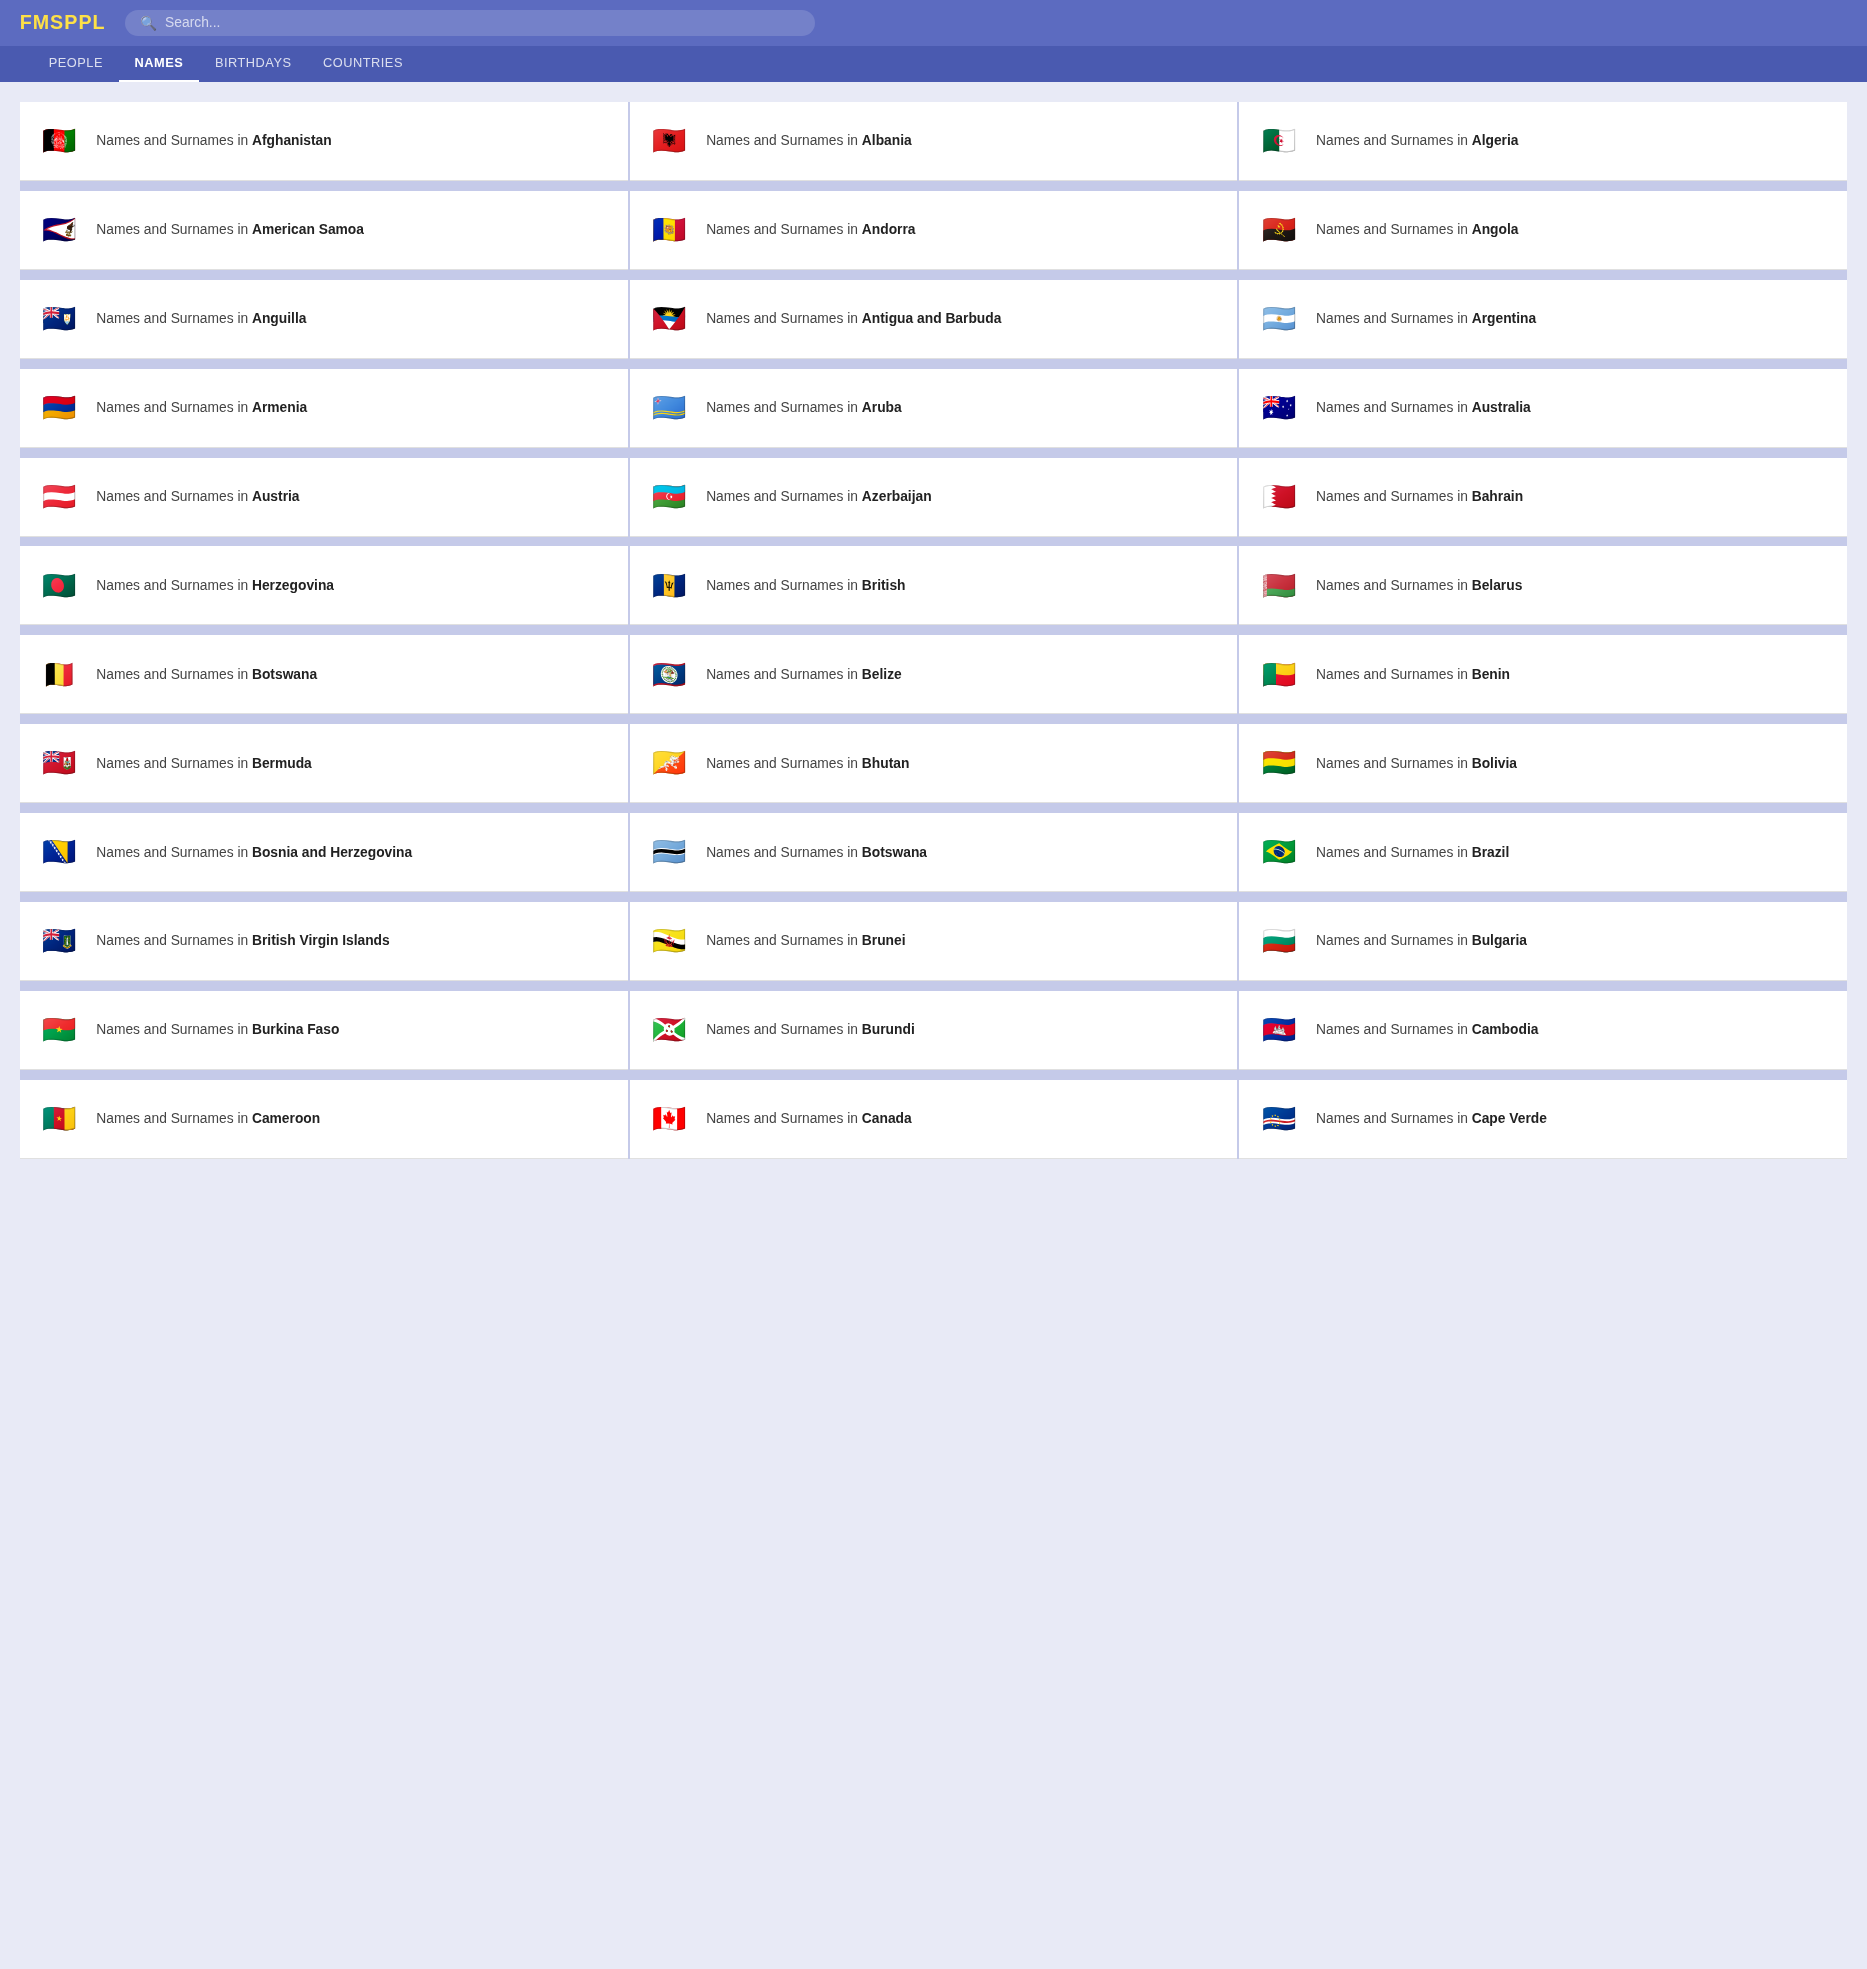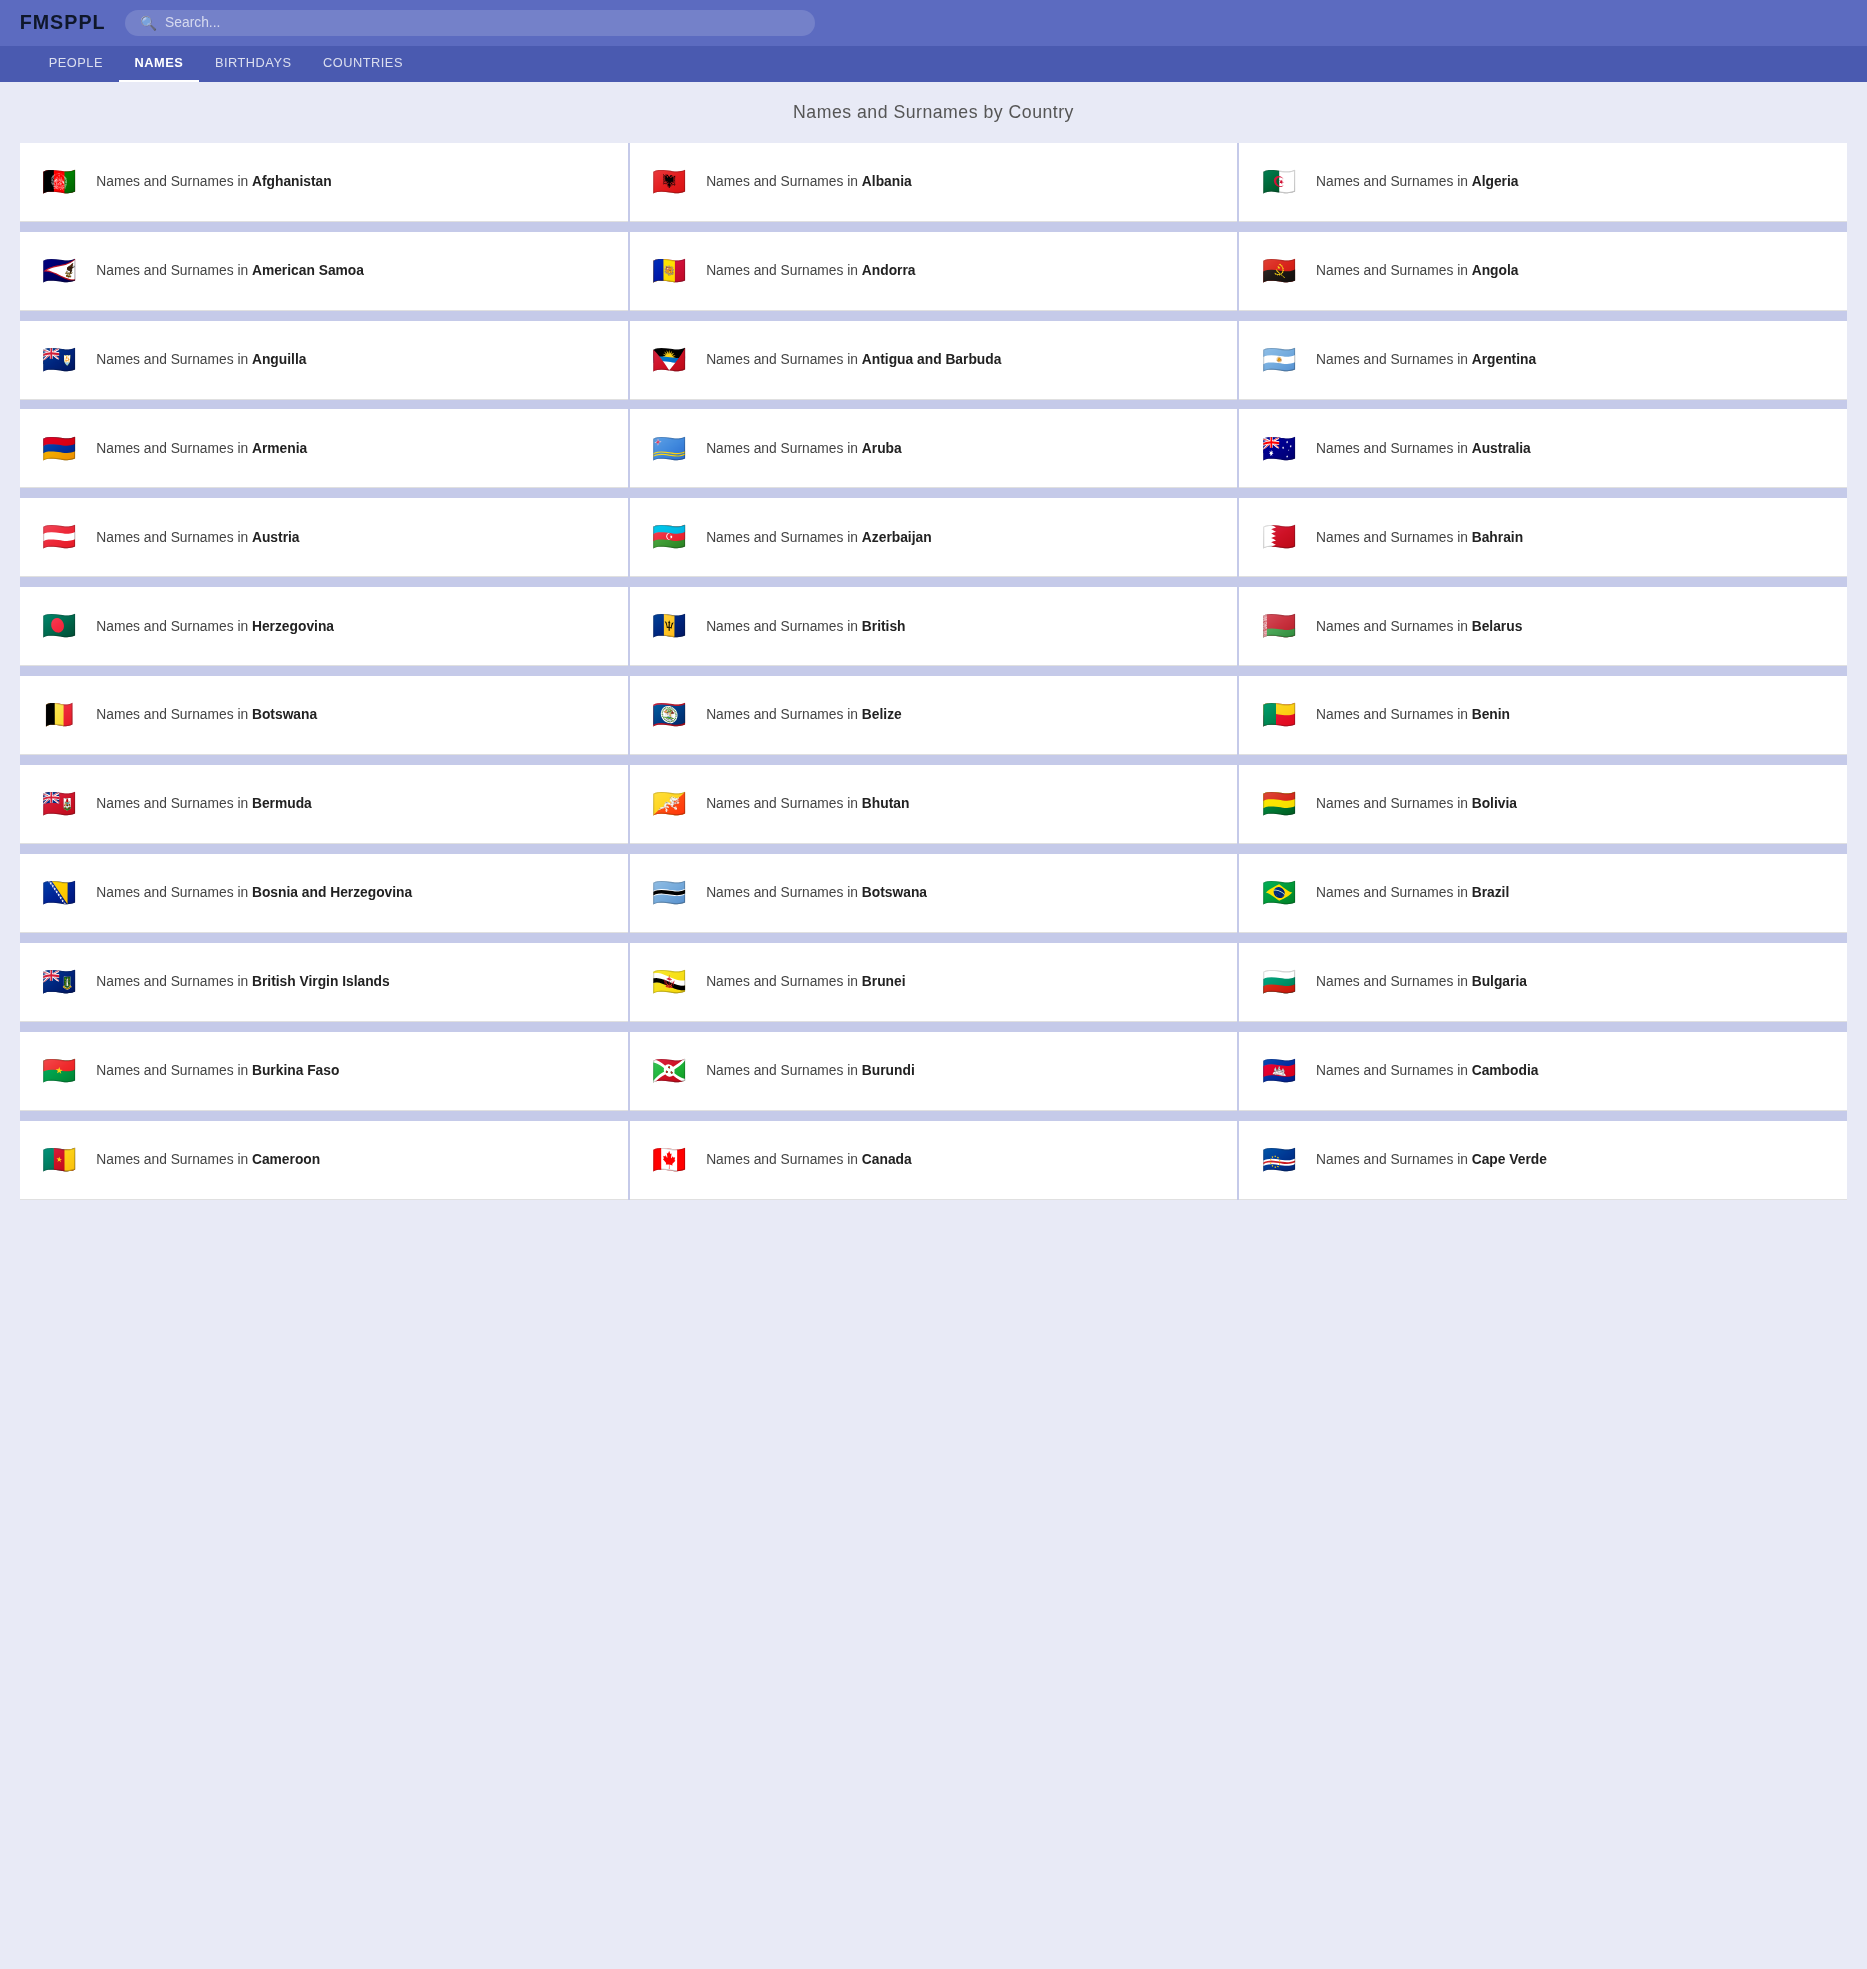--- a/index.html
+++ b/index.html
@@ -7,21 +7,21 @@
 
     
     .header {
       background: #5c6bc0;
       padding: 9.9px 19.7px;
       display: flex;
       align-items: center;
       gap: 19.7px;
     }
     .logo {
-      color: #0f172a;
+      color: #fde047;
       font-size: 19.7px;
       font-weight: bold;
       letter-spacing: 1px;
     }
     .search-bar {
       display: flex;
       align-items: center;
       background: rgba(255,255,255,0.15);
       border-radius: 19.7px;
       padding: 4.9px 14.8px;
@@ -134,21 +134,20 @@
 </div>
 
 <nav class="nav">
   <div class="nav-item">PEOPLE</div>
   <div class="nav-item active">NAMES</div>
   <div class="nav-item">BIRTHDAYS</div>
   <div class="nav-item">COUNTRIES</div>
 </nav>
 
 <div class="main">
-  <h2 class="page-title">Names and Surnames by Country</h2>
 
   <div class="countries-grid" id="countries-grid">
   <div class="country-card">
         <div class="flag-container">🇦🇫</div>
         <div class="country-label">Names and Surnames in <strong>Afghanistan</strong></div>
       </div>
       <div class="country-card">
         <div class="flag-container">🇦🇱</div>
         <div class="country-label">Names and Surnames in <strong>Albania</strong></div>
       </div>

